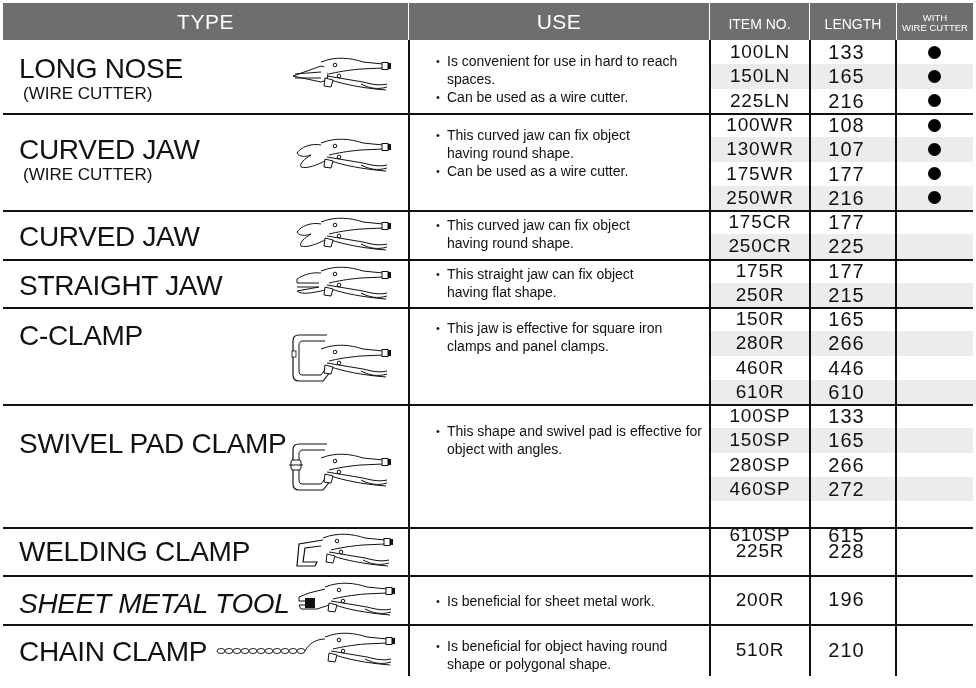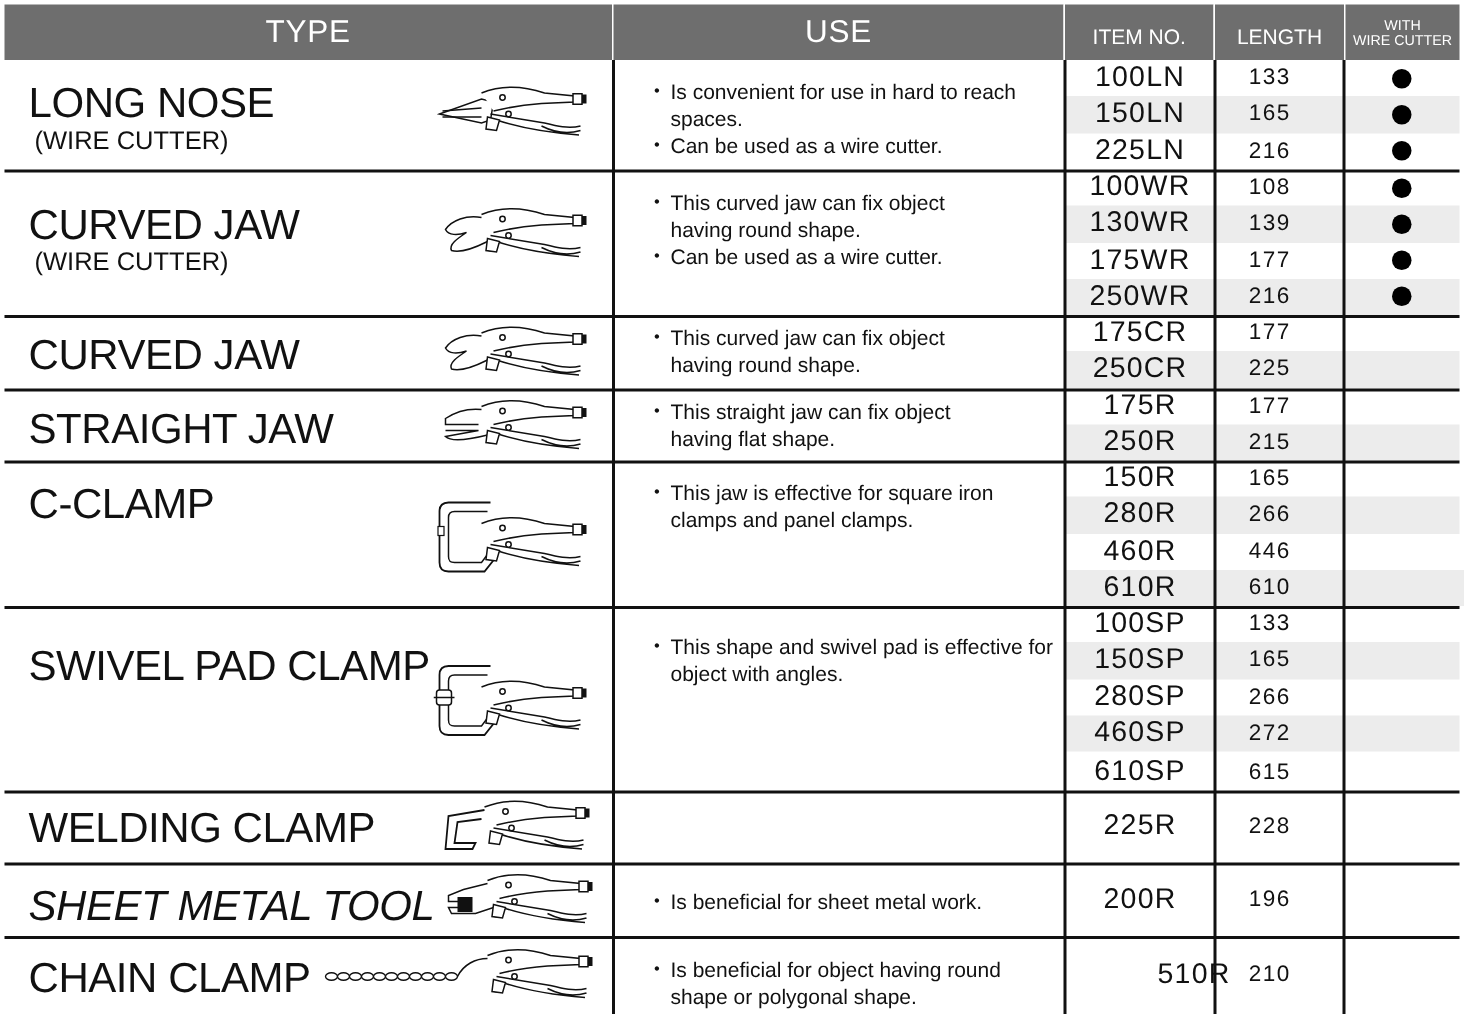--- a/index.html
+++ b/index.html
@@ -17,21 +17,21 @@
   .group { position: absolute; left: 0; width: 970px; }
   .type-title { position: absolute; left: 16px; font-size: 28px; letter-spacing: -0.3px; white-space: nowrap; line-height: 30px; }
   .type-sub { position: absolute; left: 20px; font-size: 17px; white-space: nowrap; line-height: 20px; }
   .tool { position: absolute; }
   .use { position: absolute; left: 433px; width: 275px; font-size: 14px; line-height: 18px; }
   .use .li { position: relative; padding-left: 11px; }
   .use .li::before { content: "\2022"; position: absolute; left: 0; top: 0; font-size: 11px; }
   .sub { position: absolute; left: 707px; width: 263px; height: 24.3px; }
   .sub.shade { background: #ececec; }
   .cell-item { position: absolute; left: 0; width: 100px; text-align: center; font-size: 19px; line-height: 24px; letter-spacing: 0.8px; }
-  .cell-len { position: absolute; left: 100px; width: 73px; text-align: center; font-size: 15px; line-height: 24px; letter-spacing: 1px; }
+  .cell-len { position: absolute; left: 100px; width: 73px; text-align: center; font-size: 20px; line-height: 24px; letter-spacing: 1px; }
   .cell-wc { position: absolute; left: 186px; width: 77px; height: 24px; display: flex; align-items: center; justify-content: center; }
   .dot { width: 13px; height: 13px; border-radius: 50%; background: #000; }
 </style>
 </head>
 <body>
 
 <svg width="0" height="0" style="position:absolute">
   <defs>
     <g id="plier-body">
 
@@ -121,21 +121,21 @@
   </div>
   <div class="sub" style="top:110px;">
     <div class="cell-item">100WR</div>
     <div class="cell-len">108</div>
     <div class="cell-wc">
         <div class="dot"></div>
       </div>
   </div>
   <div class="sub shade" style="top:134.3px;">
     <div class="cell-item">130WR</div>
-    <div class="cell-len">139</div>
+    <div class="cell-len">107</div>
     <div class="cell-wc">
         <div class="dot"></div>
       </div>
   </div>
   <div class="sub" style="top:158.6px;">
     <div class="cell-item">175WR</div>
     <div class="cell-len">177</div>
     <div class="cell-wc">
         <div class="dot"></div>
       </div>
@@ -245,21 +245,21 @@
     <div class="cell-len">165</div>
   </div>
   <div class="sub" style="top:449.6px;">
     <div class="cell-item">280SP</div>
     <div class="cell-len">266</div>
   </div>
   <div class="sub shade" style="top:473.9px;">
     <div class="cell-item">460SP</div>
     <div class="cell-len">272</div>
   </div>
-  <div class="sub" style="top:500px;">
+  <div class="sub" style="top:520px;">
     <div class="cell-item">610SP</div>
     <div class="cell-len">615</div>
   </div>
   <div class="hline" style="top:524px;width:970px;"></div>
 
   <div class="group" style="top:524px;height:48px;text-align:right;">
     <div class="type-title" style="top:10px;">WELDING CLAMP</div>
     <svg class="tool" style="left:290px;top:3px;" width="108" height="42" viewBox="0 0 108 42">
       <path d="M30 10 L6 14 L4 36 L22 36 L24 32 L10 32 L12 18 L28 16" fill="#fff" stroke="#111" stroke-width="1.2"></path>
       <use href="#plier-body"></use>
@@ -307,21 +307,21 @@
       <g transform="translate(82,0)">
         <path d="M10 22 C14 14, 22 10, 30 10" fill="none" stroke="#111" stroke-width="1"></path>
         <use href="#plier-body"></use>
       </g>
     </svg>
     <div class="use" style="top:13px;">
       <div class="li" style="width:255px;">Is beneficial for object having round shape or polygonal shape.</div>
     </div>
   </div>
   <div class="sub" style="top:621px;height:52px;">
-    <div class="cell-item" style="line-height:52px;margin-left:36px;">510R</div>
+    <div class="cell-item" style="line-height:52px;">510R</div>
     <div class="cell-len" style="line-height:52px;">210</div>
   </div>
 
   <div class="vline" style="left:405px;top:37px;height:636px;"></div>
   <div class="vline" style="left:706px;top:37px;height:636px;"></div>
   <div class="vline" style="left:806px;top:37px;height:636px;"></div>
   <div class="vline" style="left:892px;top:37px;height:636px;"></div>
 
 </div>
 

